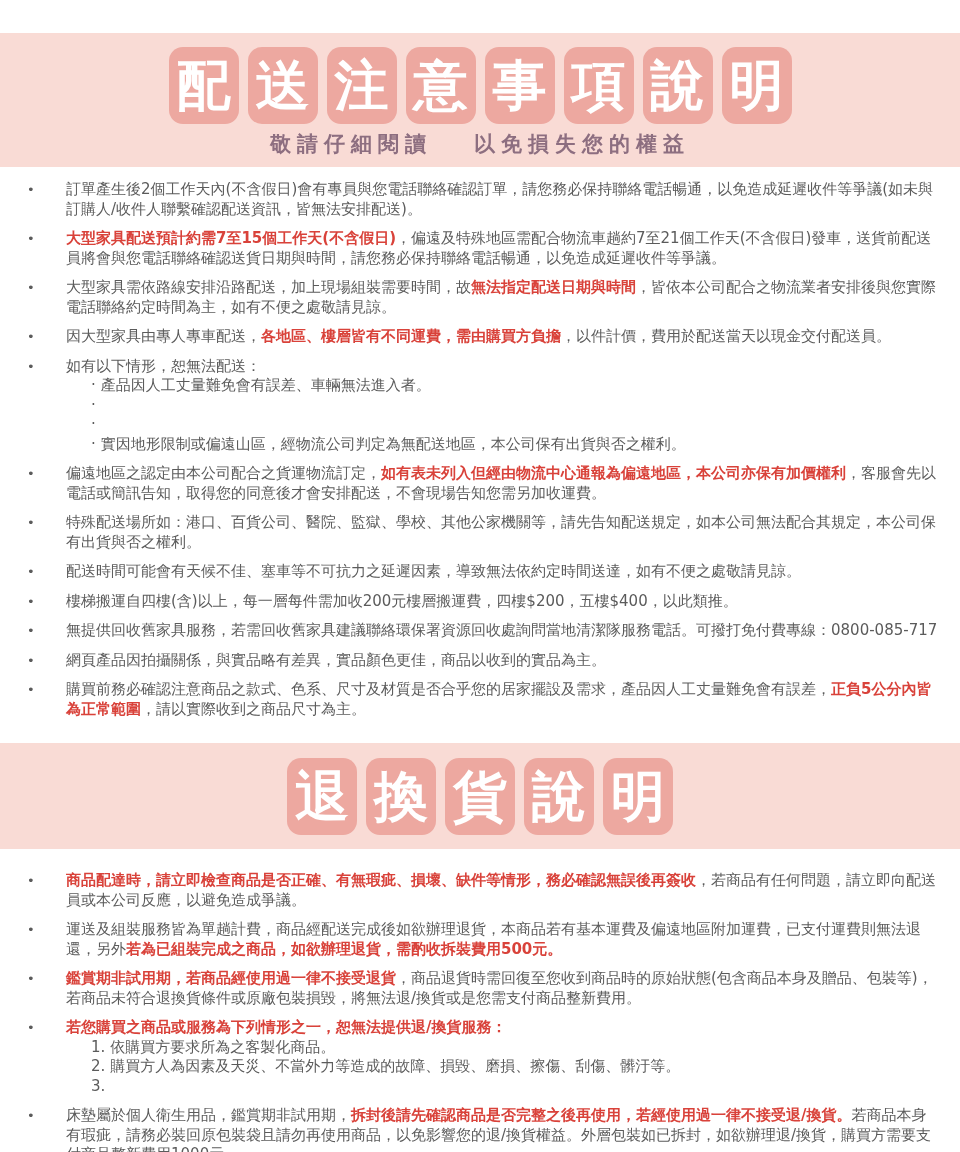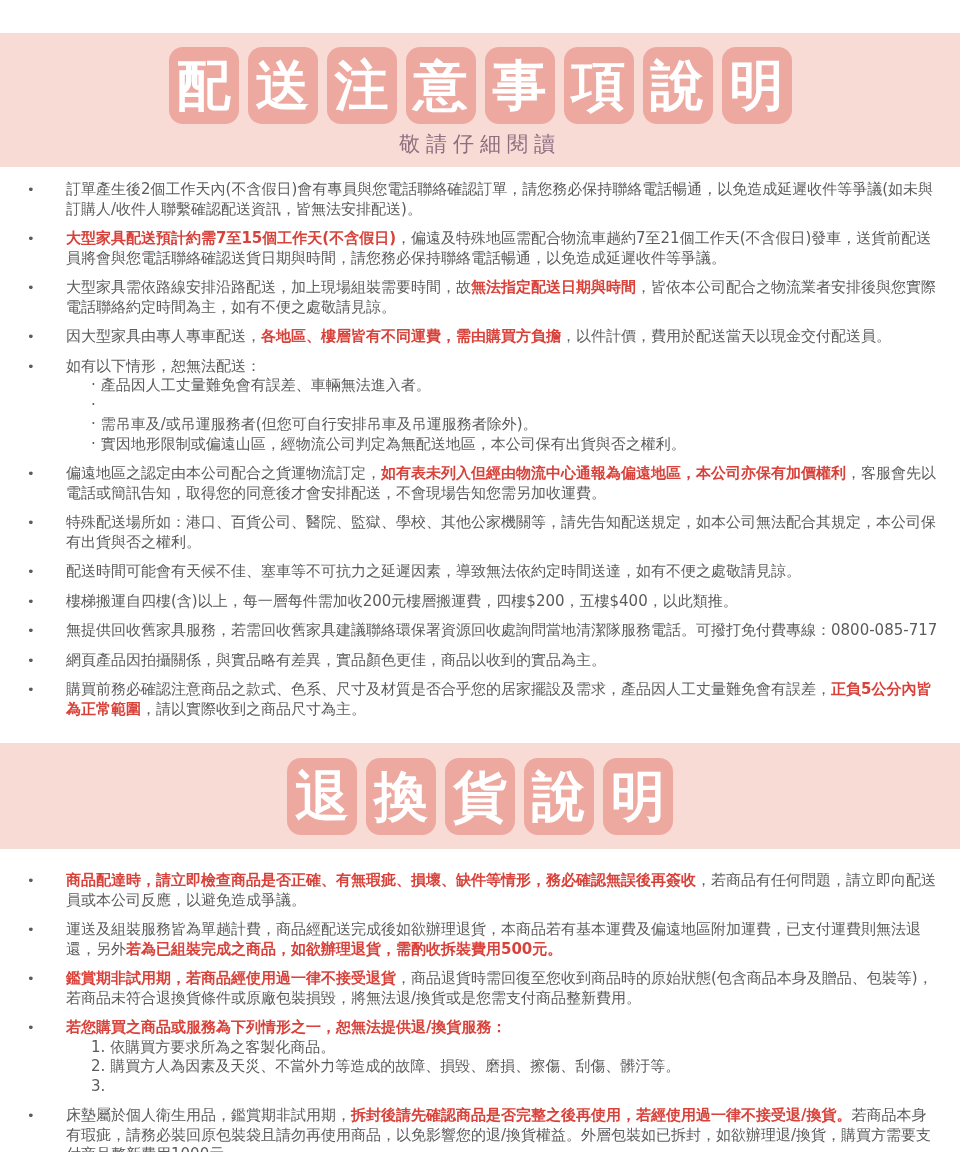--- a/index.html
+++ b/index.html
@@ -39,21 +39,21 @@
     justify-content: center;
     line-height: 1;
   }
   .subtitle {
     margin-top: 6px;
     display: flex;
     justify-content: center;
     gap: 42px;
     color: var(--subtitle-text, #8d6e80);
     font-size: 21px;
-    font-weight: normal;
+    font-weight: bold;
     letter-spacing: 6px;
   }
   
   .content {
     padding: 13px 22px 4px 27px;
     font-size: 15px;
     line-height: 19.5px;
     color: var(--body-text, #5b5b5b);
   }
   .content2 { padding-top: 22px; }
@@ -92,20 +92,21 @@
         <div class="tile">送</div>
         <div class="tile">注</div>
         <div class="tile">意</div>
         <div class="tile">事</div>
         <div class="tile">項</div>
         <div class="tile">說</div>
         <div class="tile">明</div>
       </div>
     <div class="subtitle">
       <span>敬請仔細閱讀</span>
+      <span>以免損失您的權益</span>
     </div>
   </header>
 
   <section class="content" id="delivery-list">
       <div class="bullet">
         <span class="dot">•</span>
         <div class="btext"><span class="seg">訂單產生後2個工作天內(不含假日)會有專員與您電話聯絡確認訂單，請您務必保持聯絡電話暢通，以免造成延遲收件等爭議(如未與訂購人/收件人聯繫確認配送資訊，皆無法安排配送)。</span></div>
       </div>
       <div class="bullet">
         <span class="dot">•</span>
@@ -121,21 +122,20 @@
       </div>
       <div class="bullet">
         <span class="dot">•</span>
         <div class="btext"><span class="seg">如有以下情形，恕無法配送：</span><div class="sub">
             <span class="m">·</span>
             <span>產品因人工丈量難免會有誤差、車輛無法進入者。</span>
           </div><div class="sub">
             <span class="m">·</span>
           </div><div class="sub">
             <span class="m">·</span>
-            <span>需吊車及/或吊運服務者(但您可自行安排吊車及吊運服務者除外)。</span>
           </div><div class="sub">
             <span class="m">·</span>
             <span>實因地形限制或偏遠山區，經物流公司判定為無配送地區，本公司保有出貨與否之權利。</span>
           </div></div>
       </div>
       <div class="bullet">
         <span class="dot">•</span>
         <div class="btext"><span class="seg">偏遠地區之認定由本公司配合之貨運物流訂定，</span><span class="seg red">如有表未列入但經由物流中心通報為偏遠地區，本公司亦保有加價權利</span><span class="seg">，客服會先以電話或簡訊告知，取得您的同意後才會安排配送，不會現場告知您需另加收運費。</span></div>
       </div>
       <div class="bullet">

